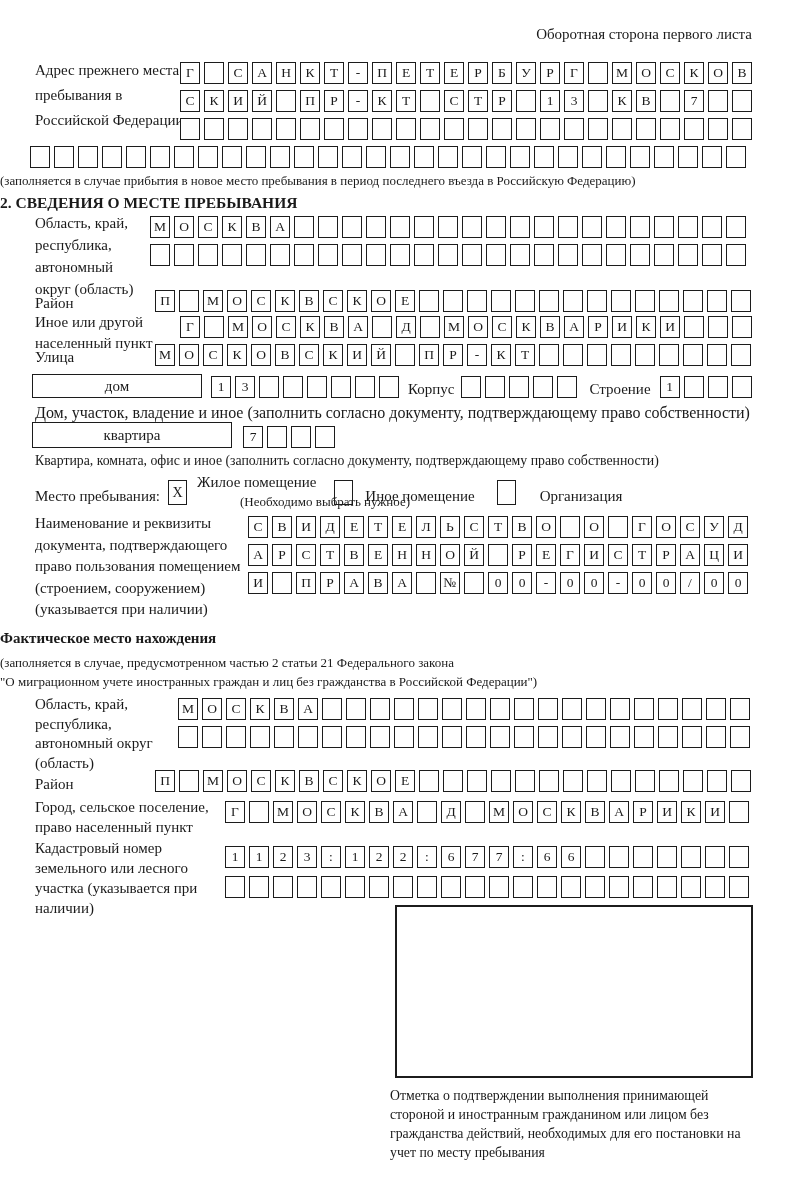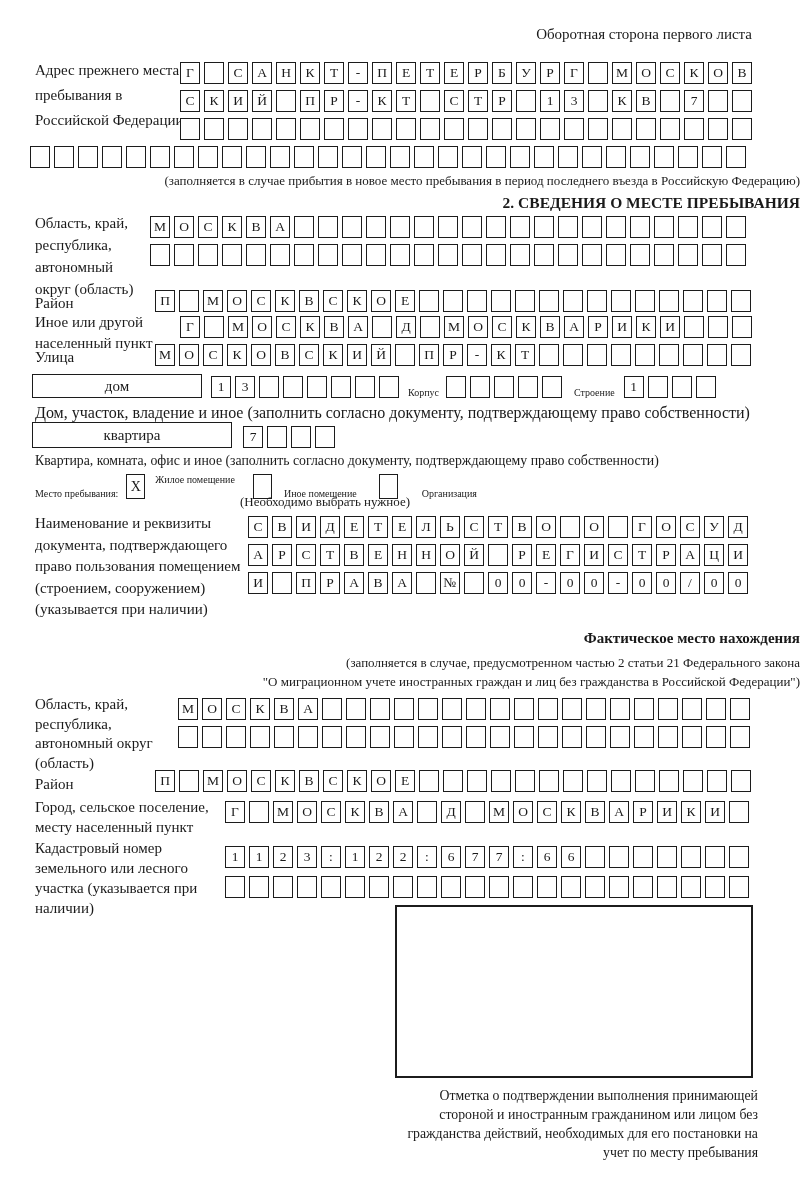--- a/index.html
+++ b/index.html
@@ -5,21 +5,21 @@
   * { margin:0; padding:0; box-sizing:border-box; }
   html,body { background:#ffffff; }
   body {
     width:800px; height:1180px; position:relative; overflow:hidden;
     font-family:"Liberation Serif","DejaVu Serif",serif;
     color:#1a1a1a;
   }
   .abs { position:absolute; }
   .lbl { font-size:15px; line-height:25px; }
   .note { font-size:13px; }
-  .center { text-align:right; }
+  .center { text-align:left; }
   .bold { font-weight:bold; }
 
   
   .cells { display:flex; gap:4px; }
   .cell {
     width:20px; height:22px; flex:0 0 20px;
     border:1.8px solid #1c1c1c; background:#fff;
     display:flex; align-items:center; justify-content:center;
     font-size:13.5px; line-height:1;
   }
@@ -28,21 +28,21 @@
     border:1.8px solid #1c1c1c; background:#fff;
     display:flex; align-items:center; justify-content:center;
     font-size:15px;
   }
   .checkbox {
     width:19px; height:25px; flex:0 0 19px;
     border:1.8px solid #1c1c1c; background:#fff;
     display:flex; align-items:center; justify-content:center;
     font-size:14px;
   }
-  .inline-lbl { font-size:10px; white-space:nowrap; }
+  .inline-lbl { font-size:15px; white-space:nowrap; }
   .flexrow { display:flex; align-items:flex-end; }
   .stamp {
     border:2px solid #1c1c1c; background:#fff;
   }
 </style>
 </head>
 <body>
 
 <div class="abs lbl" style="top:22px; right:48px;">Оборотная сторона первого листа</div>
 
@@ -506,21 +506,21 @@
     <div class="cell"></div>
     <div class="cell"></div>
     <div class="cell"></div>
     <div class="cell"></div>
     <div class="cell"></div>
     <div class="cell"></div>
     <div class="cell"></div>
     <div class="cell"></div>
   </div>
 
-<div class="abs lbl" style="left:35px; top:797px; width:190px; line-height:20px;">Город, сельское поселение, месту населенный пункт</div>
+<div class="abs lbl" style="left:35px; top:797px; width:190px; line-height:20px;">Город, сельское поселение, право населенный пункт</div>
 <div class="abs cells" style="left:225px; top:801px;">
     <div class="cell">Г</div>
     <div class="cell"></div>
     <div class="cell">М</div>
     <div class="cell">О</div>
     <div class="cell">С</div>
     <div class="cell">К</div>
     <div class="cell">В</div>
     <div class="cell">А</div>
     <div class="cell"></div>

